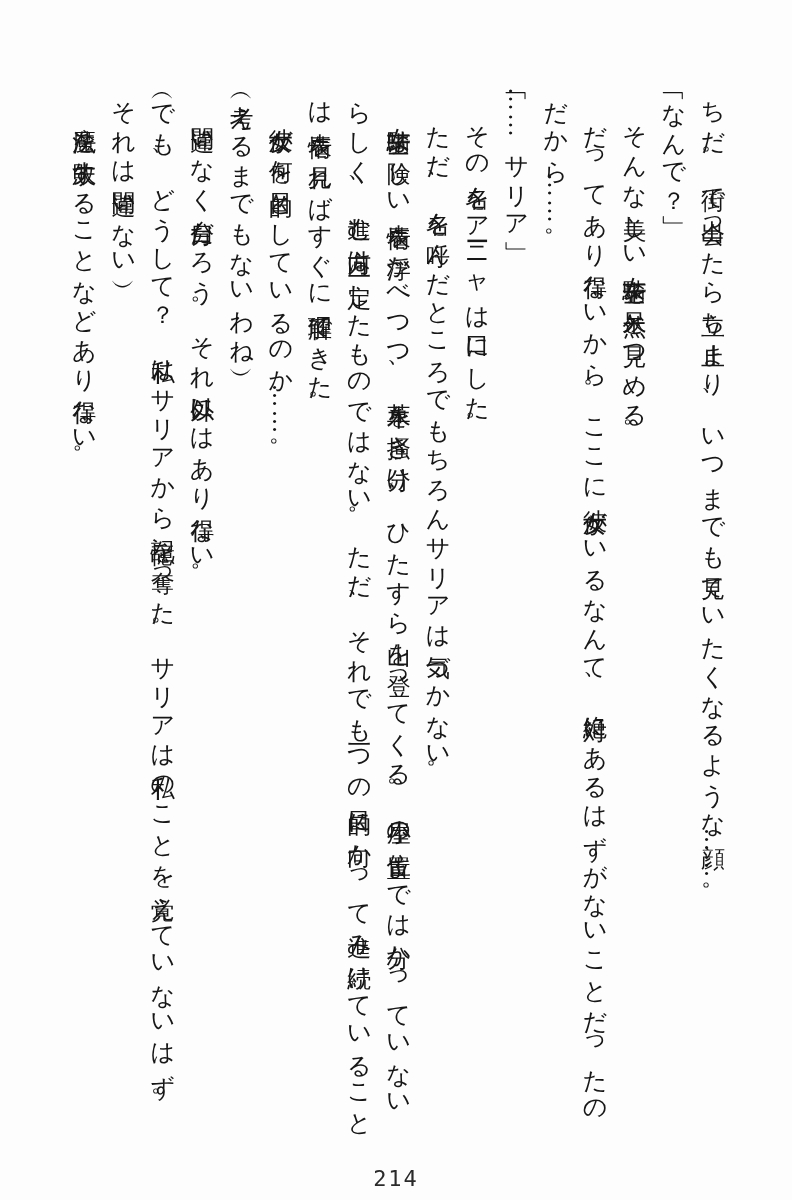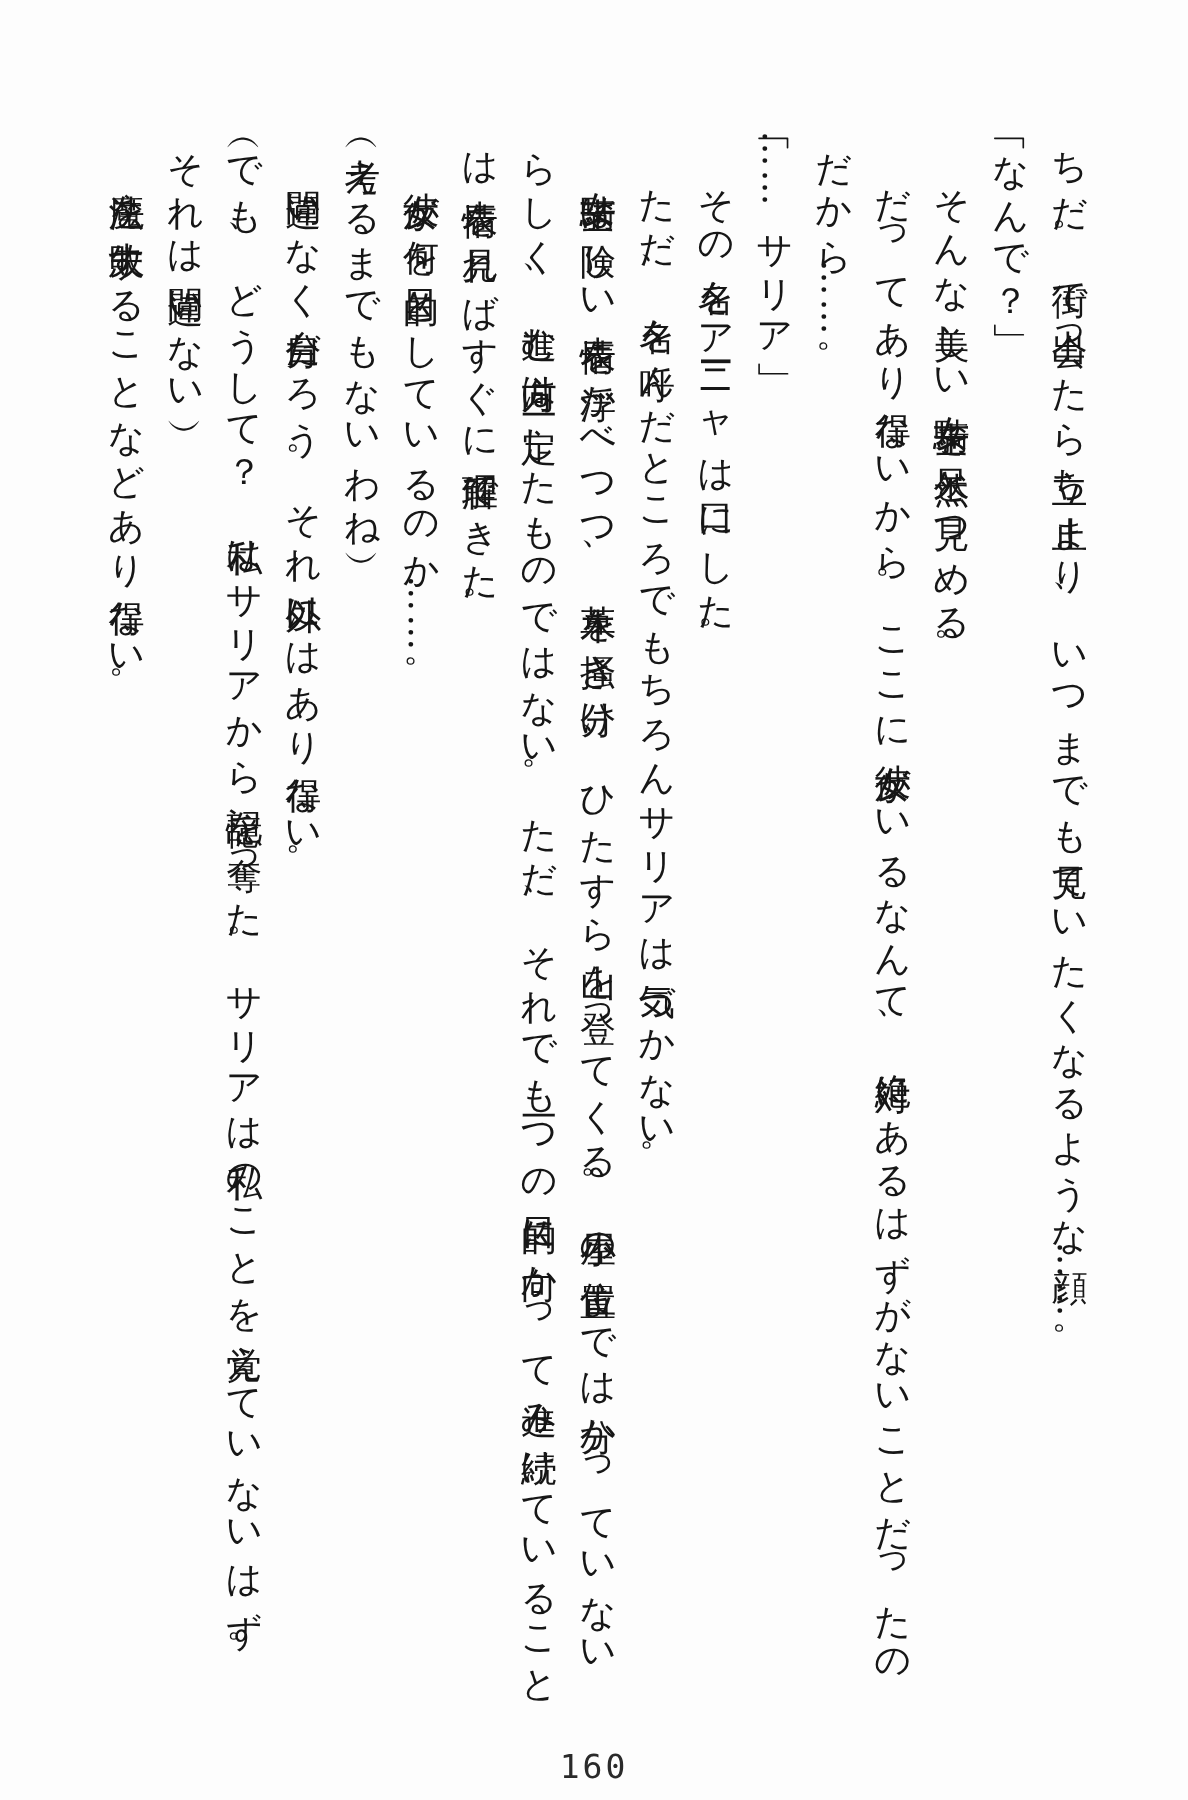--- a/index.html
+++ b/index.html
@@ -58,14 +58,14 @@
     <p>「……サリア」</p>
     <p class="indent">その名をアーニャは口にした。</p>
     <p class="indent">ただ、名を呼んだところでもちろんサリアは気づかない。</p>
     <p class="indent">女騎士は険しい表情を浮かべつつ、草木を掻き分け、ひたすら山を登ってくる。小屋の位置までは分かっていないらしく、進む方向は一定したものではない。ただ、それでも一つの目的に向かって進み続けていることは表情を見ればすぐに理解できた。</p>
     <p class="indent">彼女が何を目的としているのか……。</p>
     <p>（考えるまでもないわね）</p>
     <p class="indent">間違いなく自分だろう。それ以外にはあり得ない。</p>
     <p>（でも、どうして？　私はサリアから記憶を奪った。サリアは私のことを覚えていないはず。それは間違いない）</p>
     <p class="indent">魔法を失敗することなどあり得ない。</p>
   </div>
-  <div class="page-number">160</div>
+  <div class="page-number">214</div>
 </div>
 
 </body></html>

